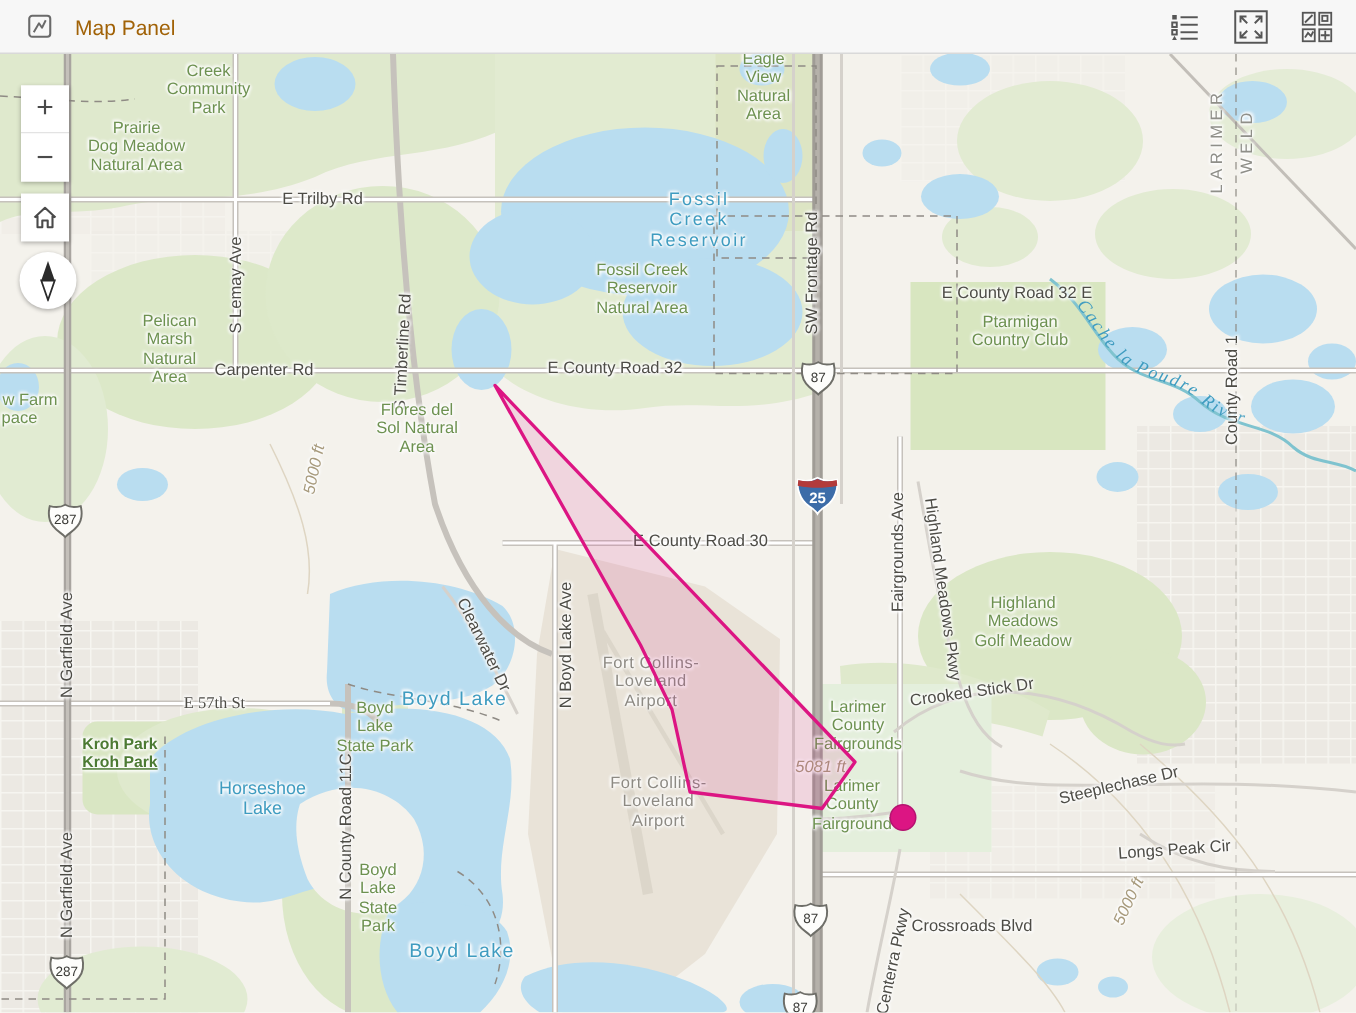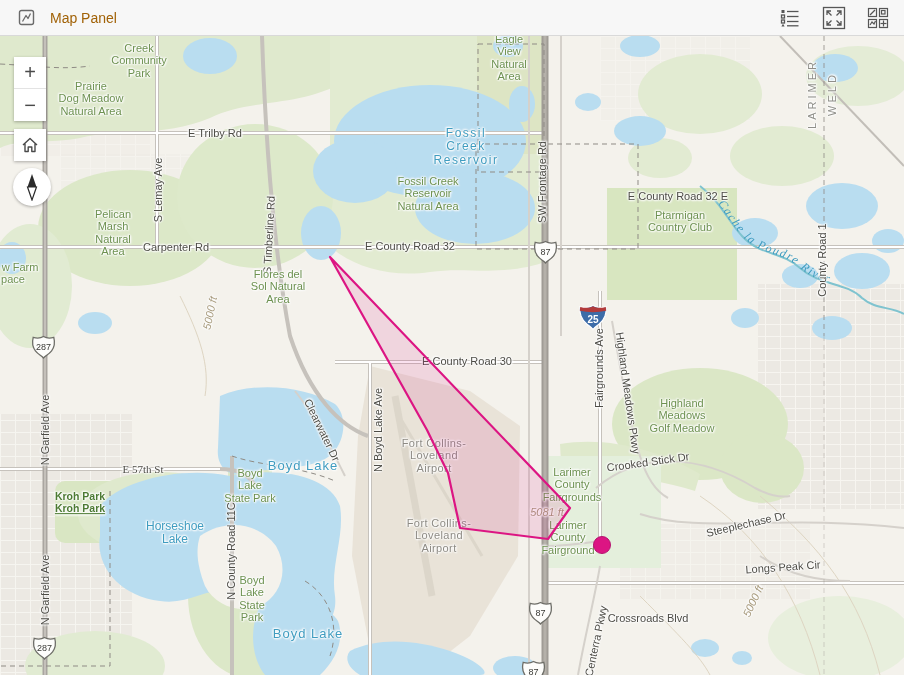--- a/index.html
+++ b/index.html
@@ -245,21 +245,21 @@
           <text x="13.5" y="14.5" font-size="9" font-family="Liberation Sans,sans-serif" text-anchor="middle" fill="#3a3a36">87</text>
         </svg></div>
       <div class="shield" style="left: 526.5px; top: 564.5px;"><svg width="27" height="25" viewBox="0 0 27 25">
           <path d="M13.5 1.5 C10.5 3.3 6.5 3.3 3.2 2.4 C2.2 6.5 2.4 12 5.4 15.8 C8.2 19.4 11.5 20.6 13.5 23 C15.5 20.6 18.8 19.4 21.6 15.8 C24.6 12 24.8 6.5 23.8 2.4 C20.5 3.3 16.5 3.3 13.5 1.5 Z" fill="#fdfdfb" stroke="#6e6e68" stroke-width="1.3"></path>
           <text x="13.5" y="14.5" font-size="9" font-family="Liberation Sans,sans-serif" text-anchor="middle" fill="#3a3a36">87</text>
         </svg></div>
       <div class="shield" style="left: 519.5px; top: 623.5px;"><svg width="27" height="25" viewBox="0 0 27 25">
           <path d="M13.5 1.5 C10.5 3.3 6.5 3.3 3.2 2.4 C2.2 6.5 2.4 12 5.4 15.8 C8.2 19.4 11.5 20.6 13.5 23 C15.5 20.6 18.8 19.4 21.6 15.8 C24.6 12 24.8 6.5 23.8 2.4 C20.5 3.3 16.5 3.3 13.5 1.5 Z" fill="#fdfdfb" stroke="#6e6e68" stroke-width="1.3"></path>
           <text x="13.5" y="14.5" font-size="9" font-family="Liberation Sans,sans-serif" text-anchor="middle" fill="#3a3a36">87</text>
         </svg></div>
-      <div class="shield" style="left: 530px; top: 268px; margin-left: 48px;"><svg width="30" height="27" viewBox="0 0 30 27">
+      <div class="shield" style="left: 530px; top: 281px;"><svg width="30" height="27" viewBox="0 0 30 27">
           <path d="M15 1.5 C11 3.8 5.5 3.8 2 2.8 C1 8.5 3.2 16 9 20.2 C12 22.4 14 23.6 15 25.5 C16 23.6 18 22.4 21 20.2 C26.8 16 29 8.5 28 2.8 C24.5 3.8 19 3.8 15 1.5 Z" fill="#3c6ca8" stroke="#fff" stroke-width="1.2"></path>
           <path d="M2.2 3 C7 4.3 11.5 4.2 15 2.3 C18.5 4.2 23 4.3 27.8 3 L28.2 6.8 C19 8.6 11 8.6 1.8 6.8 Z" fill="#b23b3b"></path>
           <text x="15" y="18.5" font-size="10" font-family="Liberation Sans,sans-serif" font-weight="bold" text-anchor="middle" fill="#fff">25</text>
         </svg></div>
     </div>
 
   <div id="labels">
       <div class="maplabel k-park" style="left: 139px; top: 24px; transform: translate(-50%, -50%);">
         <div>Creek</div>
         <div>Community</div>

